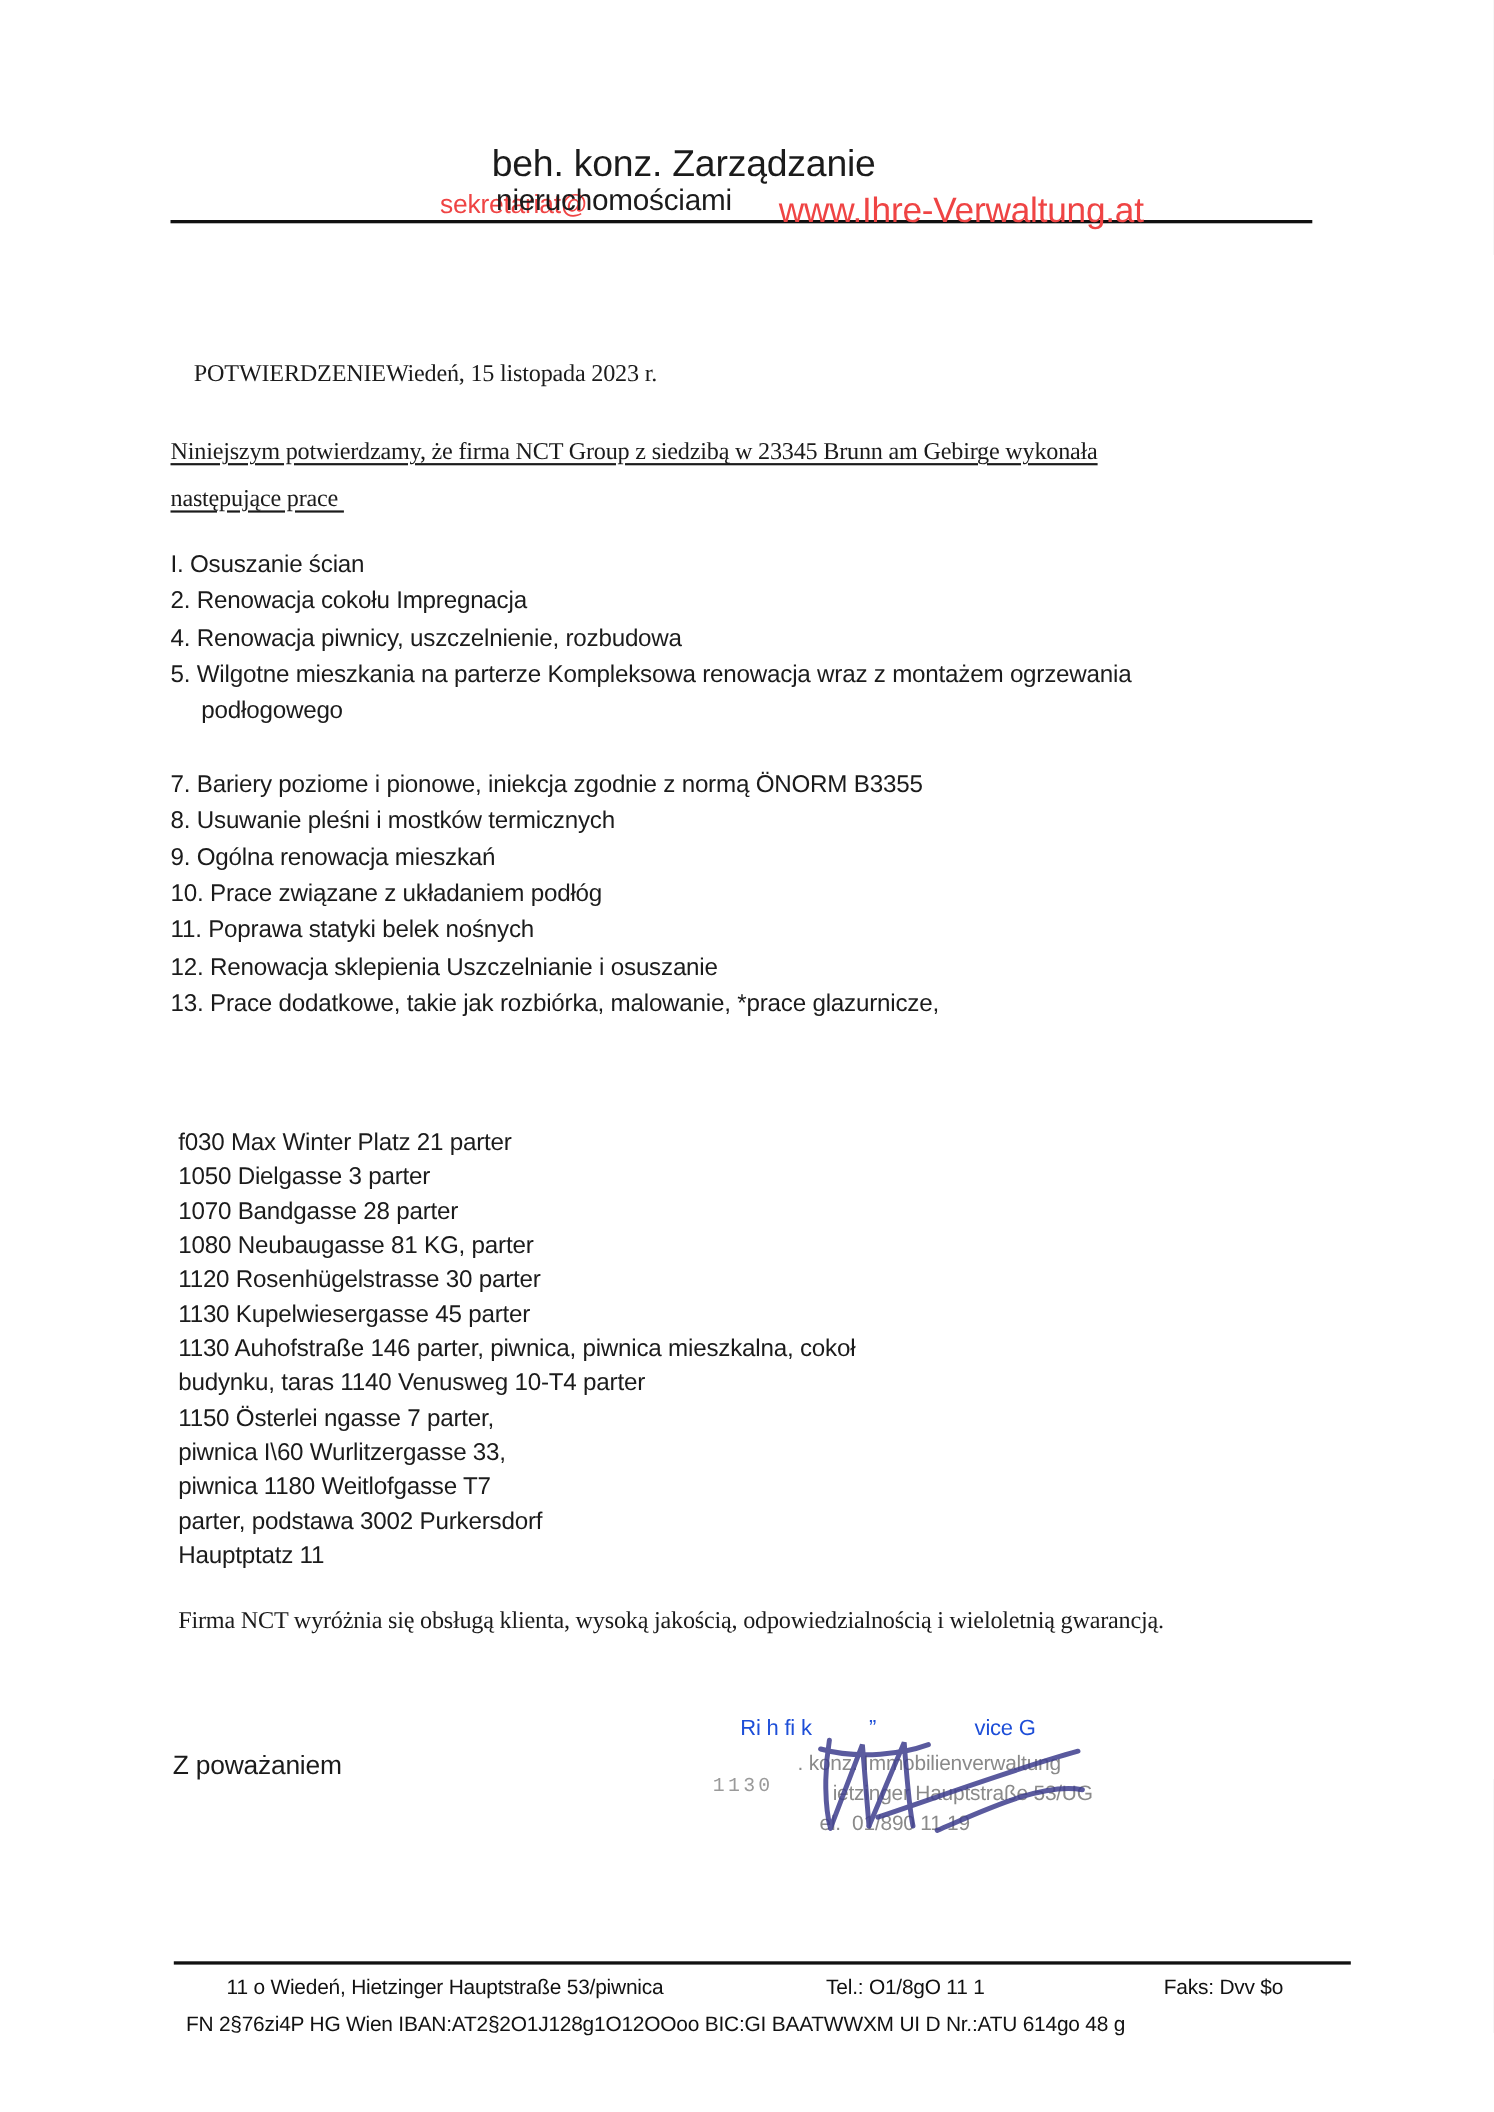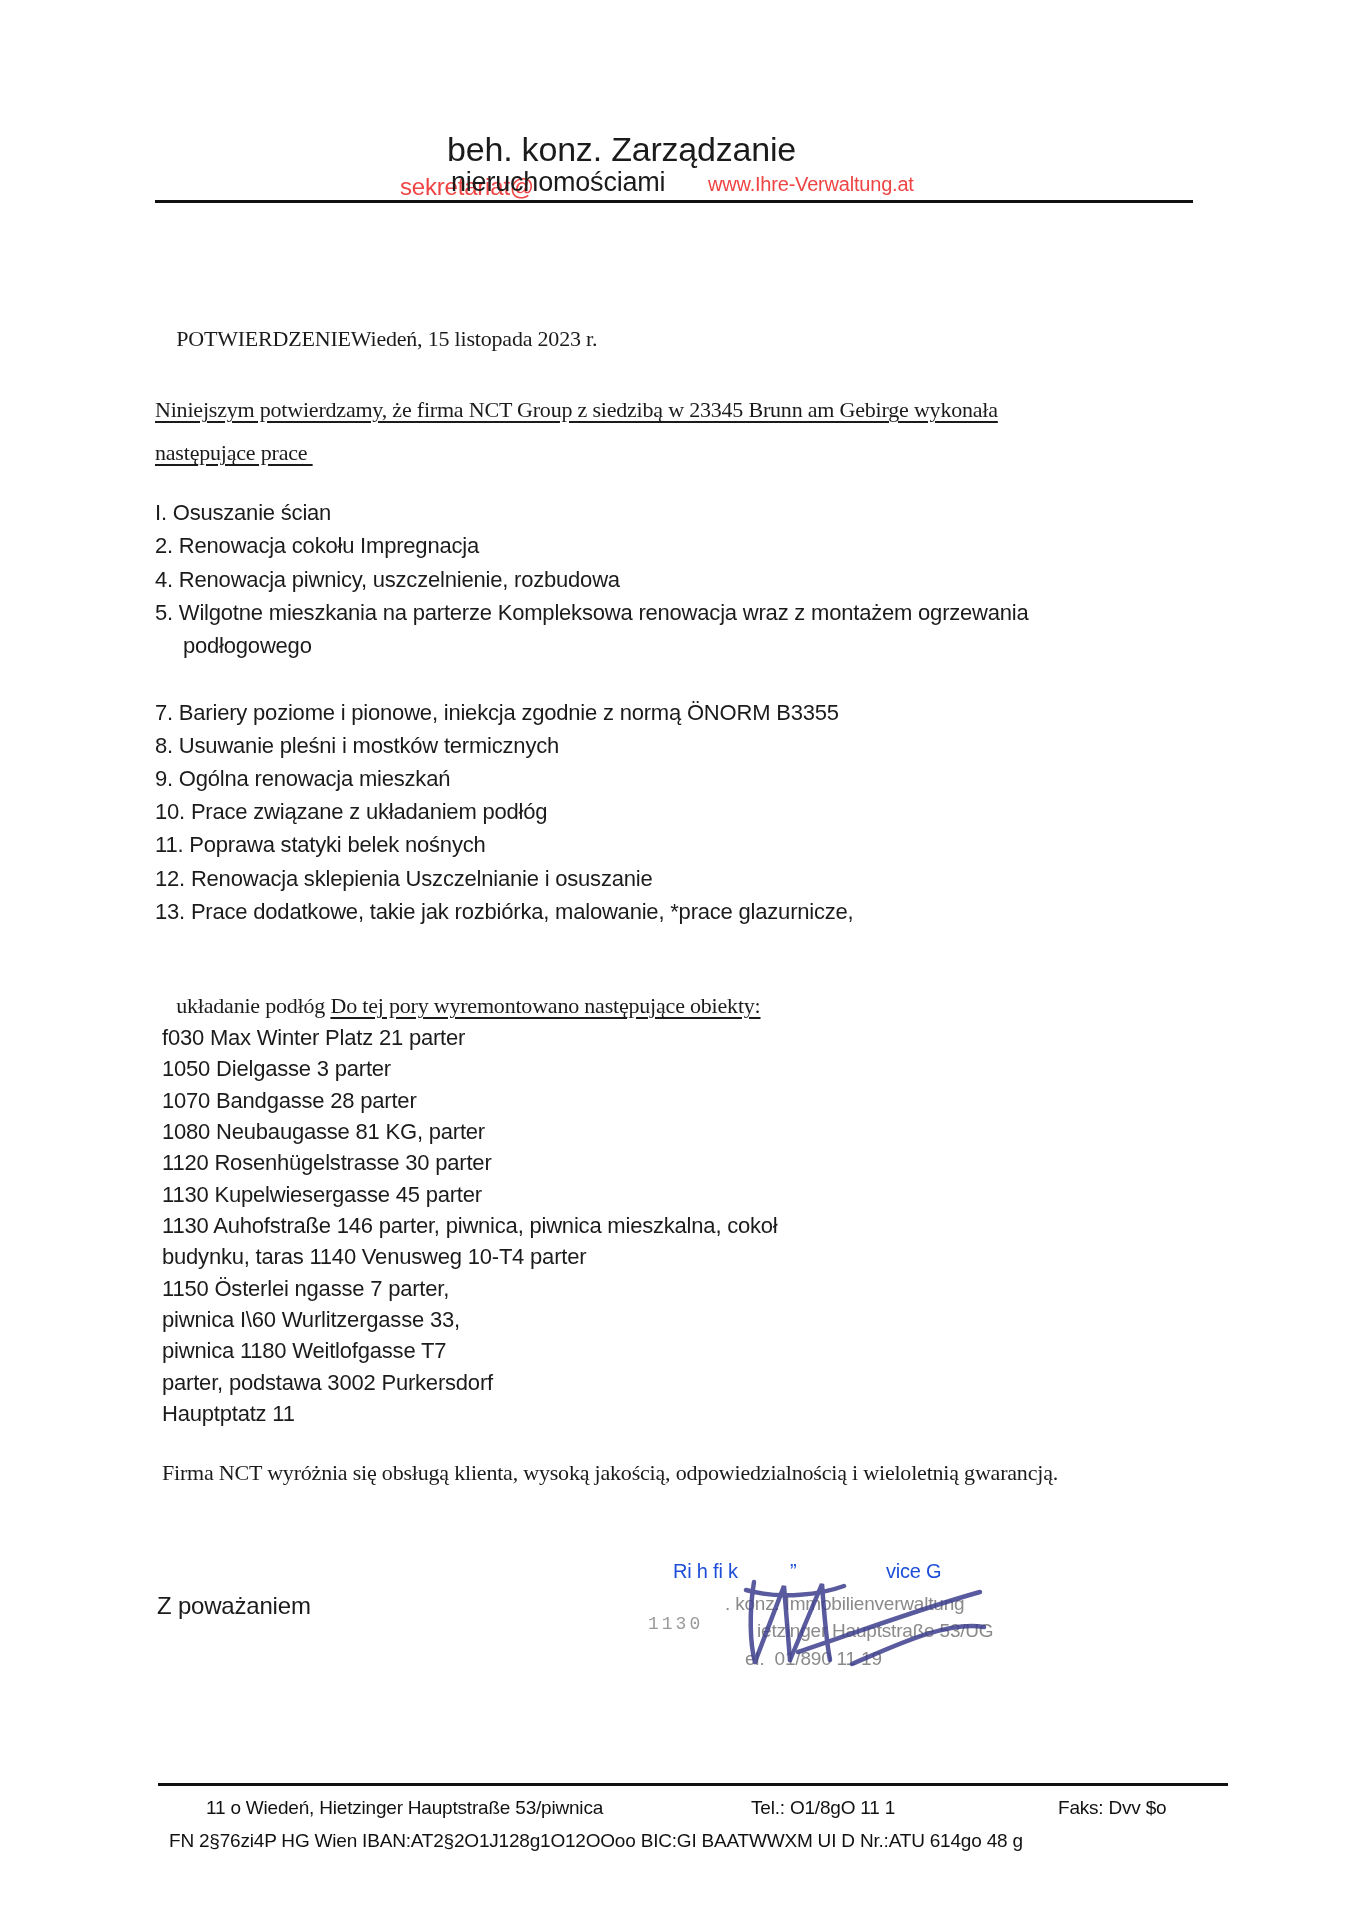--- a/index.html
+++ b/index.html
@@ -37,21 +37,21 @@
 </style>
 </head>
 <body>
 
 <div class="page">
 
   <div class="abs h-line2" style="left:447px;top:130px;">beh. konz. Zarządzanie</div>
 
   <div class="abs faded" style="left:400px;top:173px;font-size:24px;">sekretariat@</div>
   <div class="abs h-line3" style="left:451px;top:167px;">nieruchomościami</div>
-  <div class="abs faded" style="left:708px;top:173px;font-size:20px;">www.Ihre-Verwaltung.at</div>
+  <div class="abs faded" style="left:708px;top:173px;font-size:32px;">www.Ihre-Verwaltung.at</div>
 
   <div class="h-rule"></div>
 
   <div class="abs body-text" style="left:155px;top:300px;">
     <span>POTWIERDZENIE</span><span>Wiedeń, 15 listopada 2023 r.</span>
   </div>
 
   <div class="abs body-text u" style="left:155px;top:397px;">Niniejszym potwierdzamy, że firma NCT Group z siedzibą w 23345 Brunn am Gebirge wykonała</div>
   <div class="abs body-text u" style="left:155px;top:440px;">następujące prace </div>
 
@@ -61,23 +61,20 @@
   <div class="work-line" style="top:600px;">5. Wilgotne mieszkania na parterze Kompleksowa renowacja wraz z montażem ogrzewania</div>
   <div class="work-line indent" style="top:633px;">podłogowego</div>
   <div class="work-line" style="top:700px;">7. Bariery poziome i pionowe, iniekcja zgodnie z normą ÖNORM B3355</div>
   <div class="work-line" style="top:733px;">8. Usuwanie pleśni i mostków termicznych</div>
   <div class="work-line" style="top:766px;">9. Ogólna renowacja mieszkań</div>
   <div class="work-line" style="top:799px;">10. Prace związane z układaniem podłóg</div>
   <div class="work-line" style="top:832px;">11. Poprawa statyki belek nośnych</div>
   <div class="work-line" style="top:866px;">12. Renowacja sklepienia Uszczelnianie i osuszanie</div>
   <div class="work-line" style="top:899px;">13. Prace dodatkowe, takie jak rozbiórka, malowanie, *prace glazurnicze,</div>
 
-  <div class="abs body-text" style="left:155px;top:967px;">
-    <span>układanie podłóg </span><span class="u">Do tej pory wyremontowano następujące obiekty:</span>
-  </div>
 
   <div class="obj-line" style="top:1025px;">f030 Max Winter Platz 21 parter</div>
   <div class="obj-line" style="top:1056px;">1050 Dielgasse 3 parter</div>
   <div class="obj-line" style="top:1088px;">1070 Bandgasse 28 parter</div>
   <div class="obj-line" style="top:1119px;">1080 Neubaugasse 81 KG, parter</div>
   <div class="obj-line" style="top:1150px;">1120 Rosenhügelstrasse 30 parter</div>
   <div class="obj-line" style="top:1182px;">1130 Kupelwiesergasse 45 parter</div>
   <div class="obj-line" style="top:1213px;">1130 Auhofstraße 146 parter, piwnica, piwnica mieszkalna, cokoł</div>
   <div class="obj-line" style="top:1244px;">budynku, taras 1140 Venusweg 10-T4 parter</div>
   <div class="obj-line" style="top:1276px;">1150 Österlei ngasse 7 parter,</div>

